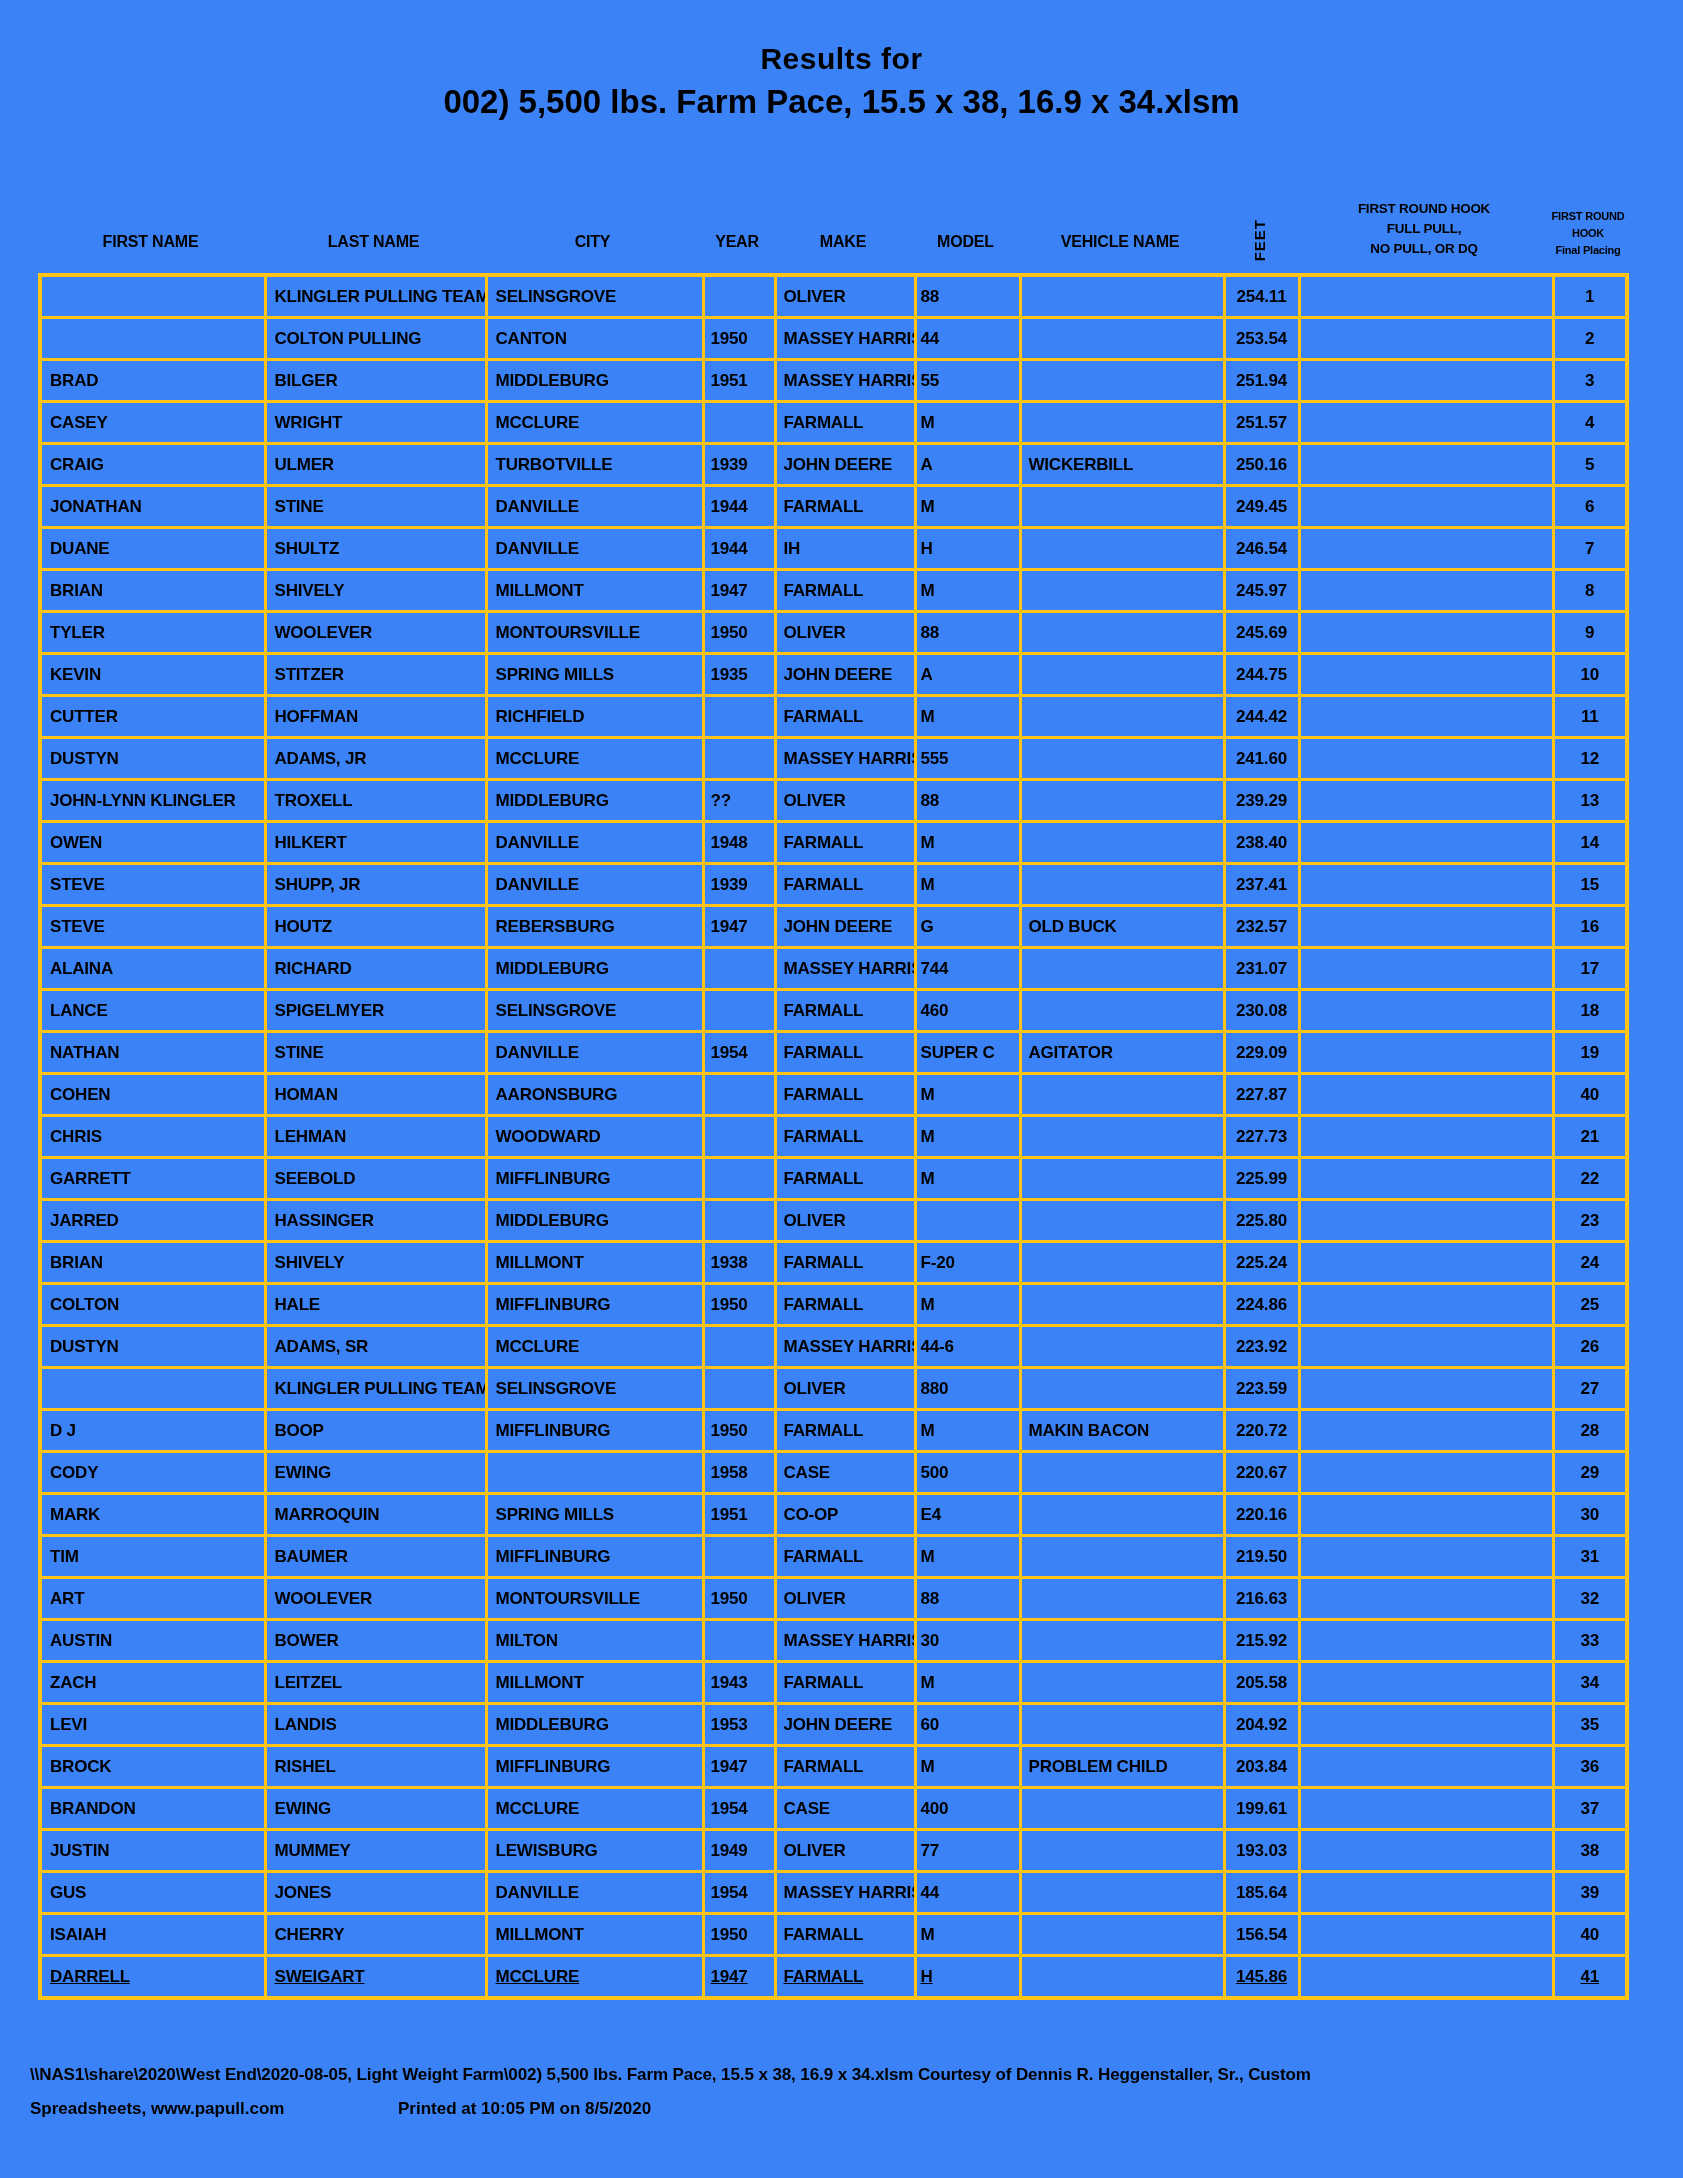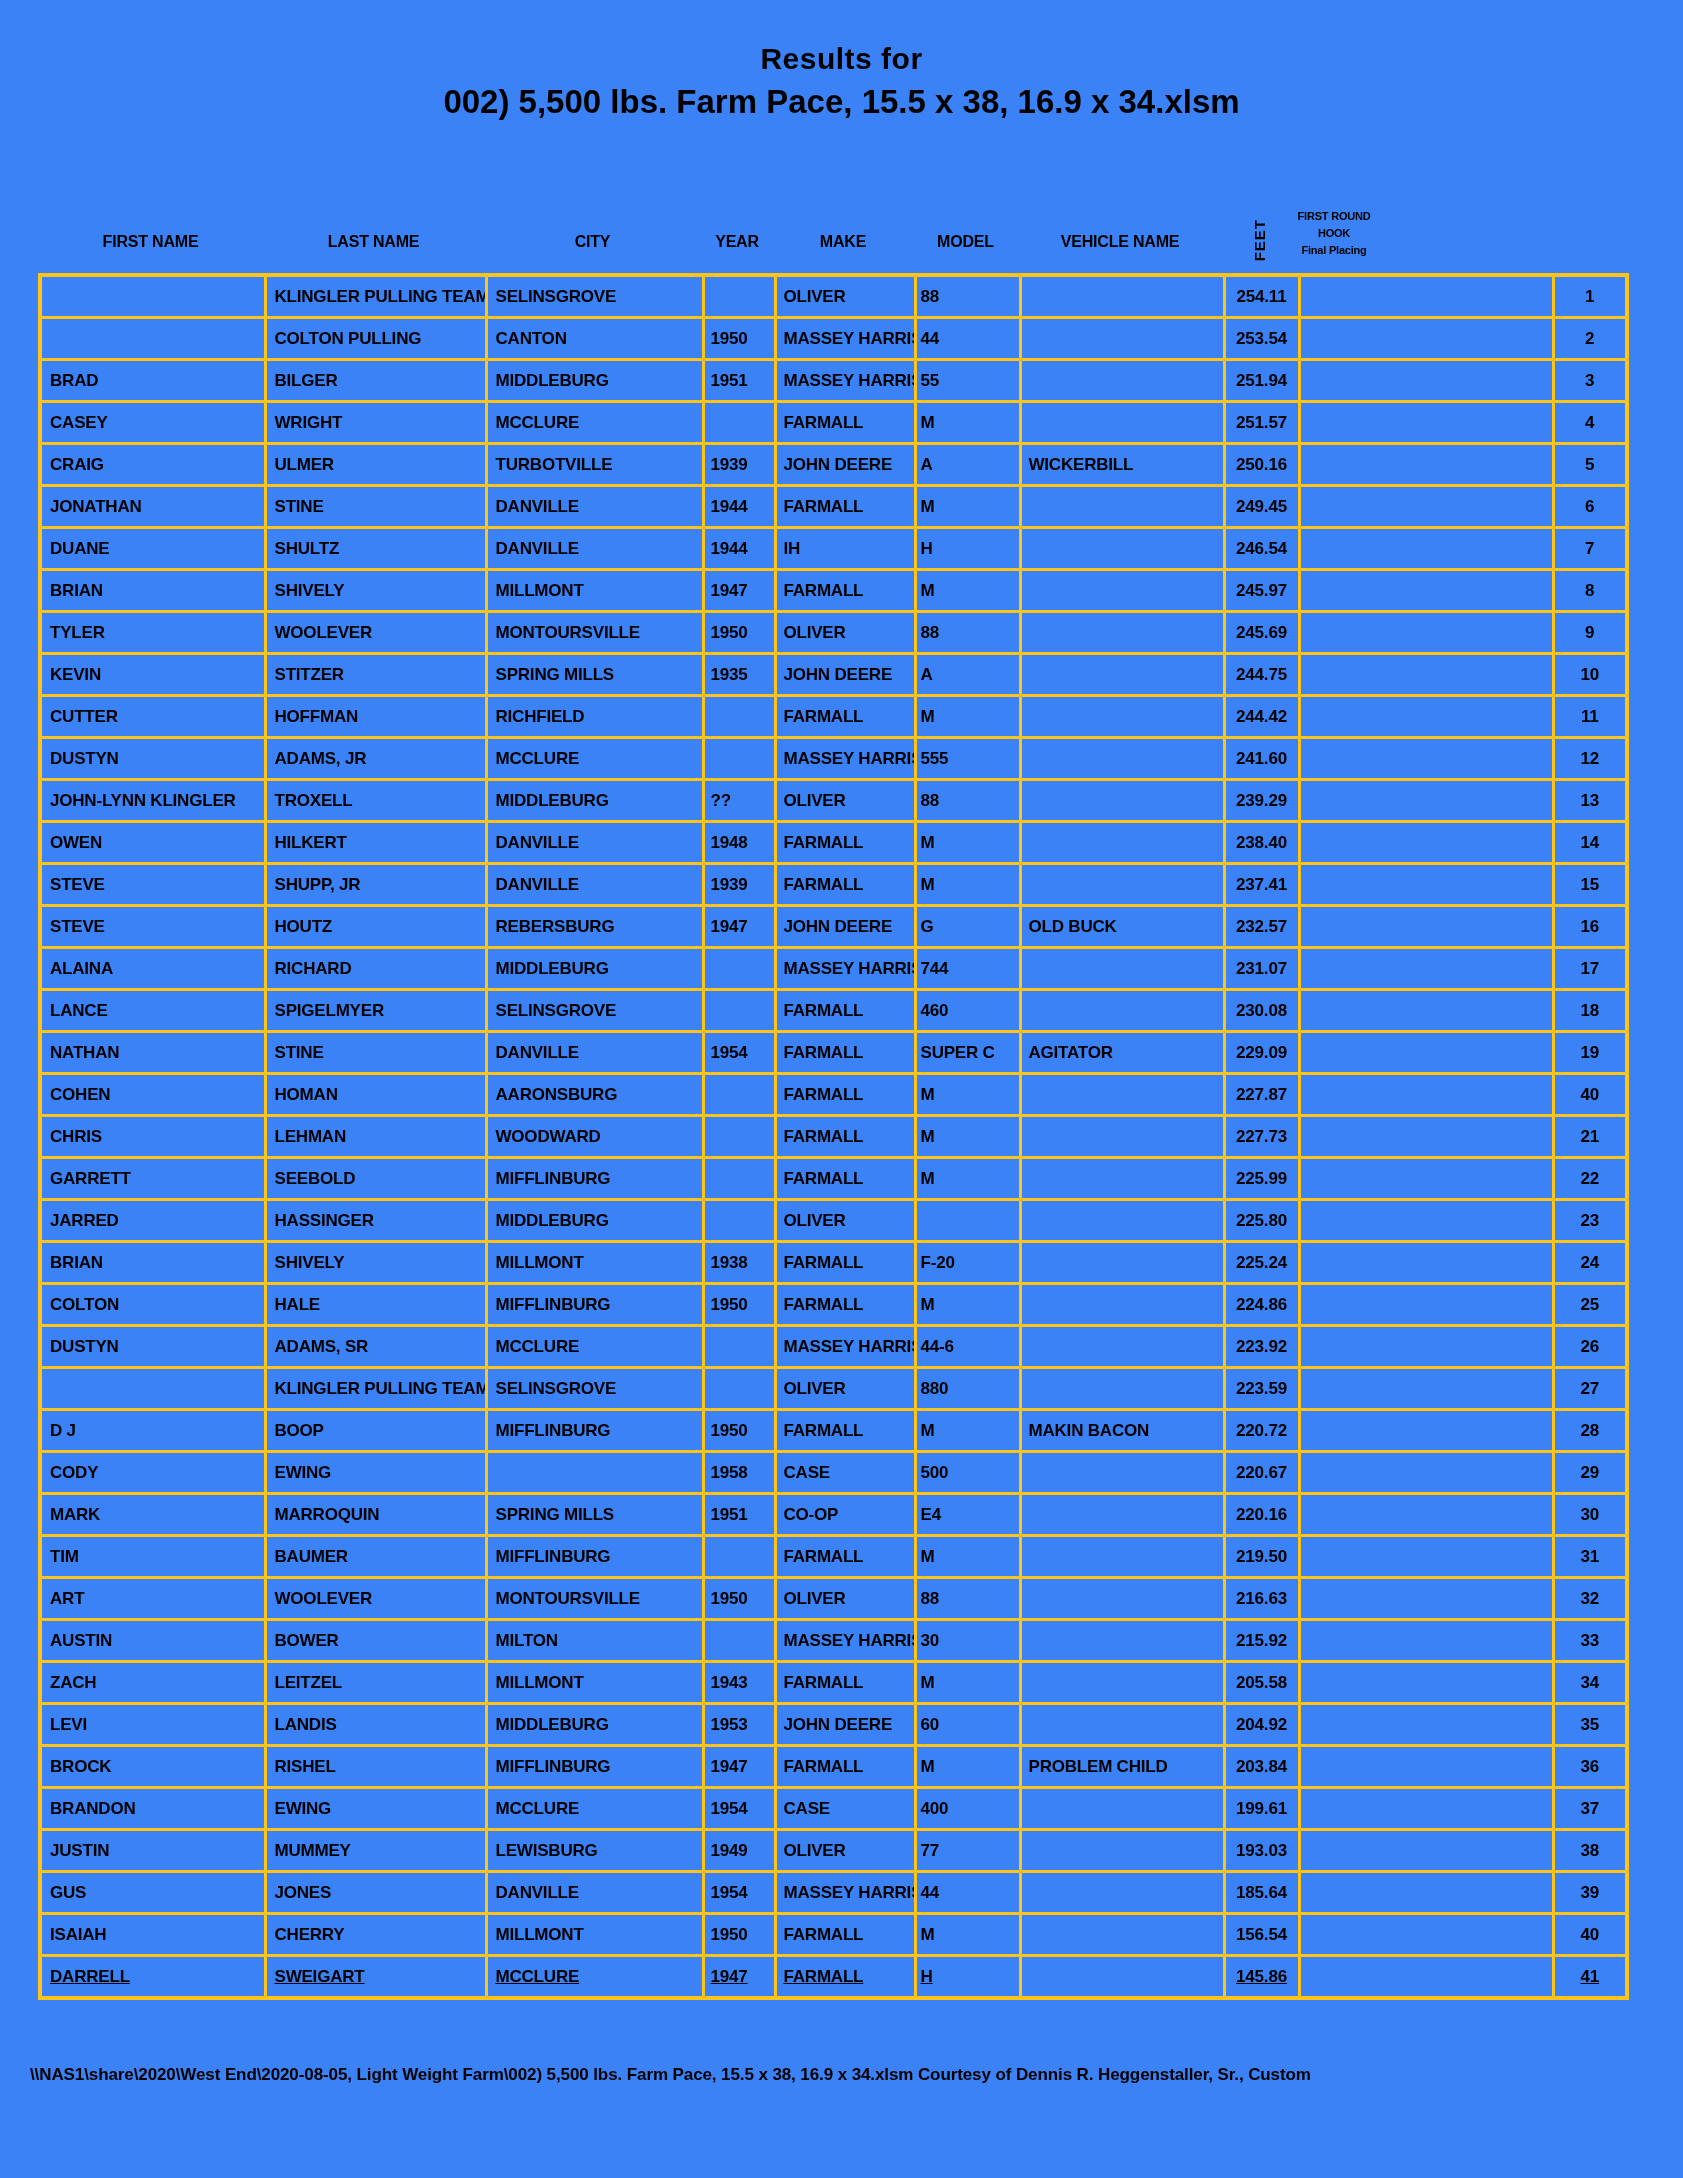--- a/index.html
+++ b/index.html
@@ -58,20 +58,25 @@
       <div class="hc w0">FIRST NAME</div>
       <div class="hc w1">LAST NAME</div>
       <div class="hc w2">CITY</div>
       <div class="hc w3">YEAR</div>
       <div class="hc w4">MAKE</div>
       <div class="hc w5">MODEL</div>
       <div class="hc w6">VEHICLE NAME</div>
       <div class="hc w7 feet-cell">
         <span class="feet-rot">FEET</span>
       </div>
+      <div class="hc w8 hook">
+        <div>FIRST ROUND HOOK</div>
+        <div>FULL PULL,</div>
+        <div>NO PULL, OR DQ</div>
+      </div>
       <div class="hc w9 placing">
         <div>FIRST ROUND</div>
         <div>HOOK</div>
         <div>Final Placing</div>
       </div>
     </div>
 
     <table class="results">
       <colgroup>
         <col style="width:225px">
@@ -577,15 +582,19 @@
             <td class="c7">145.86</td>
             <td class="c8"></td>
             <td class="c9">41</td>
           </tr>
         </tbody>
     </table>
 
   </div>
 
   <div class="footer1">\\NAS1\share\2020\West End\2020-08-05, Light Weight Farm\002) 5,500 lbs. Farm Pace, 15.5 x 38, 16.9 x 34.xlsm  Courtesy of Dennis R. Heggenstaller, Sr., Custom</div>
+  <div class="footer2">
+    <span>Spreadsheets, www.papull.com</span>
+    <span class="printed">Printed at 10:05 PM on 8/5/2020</span>
+  </div>
 
 </div>
 
 
 </body></html>

